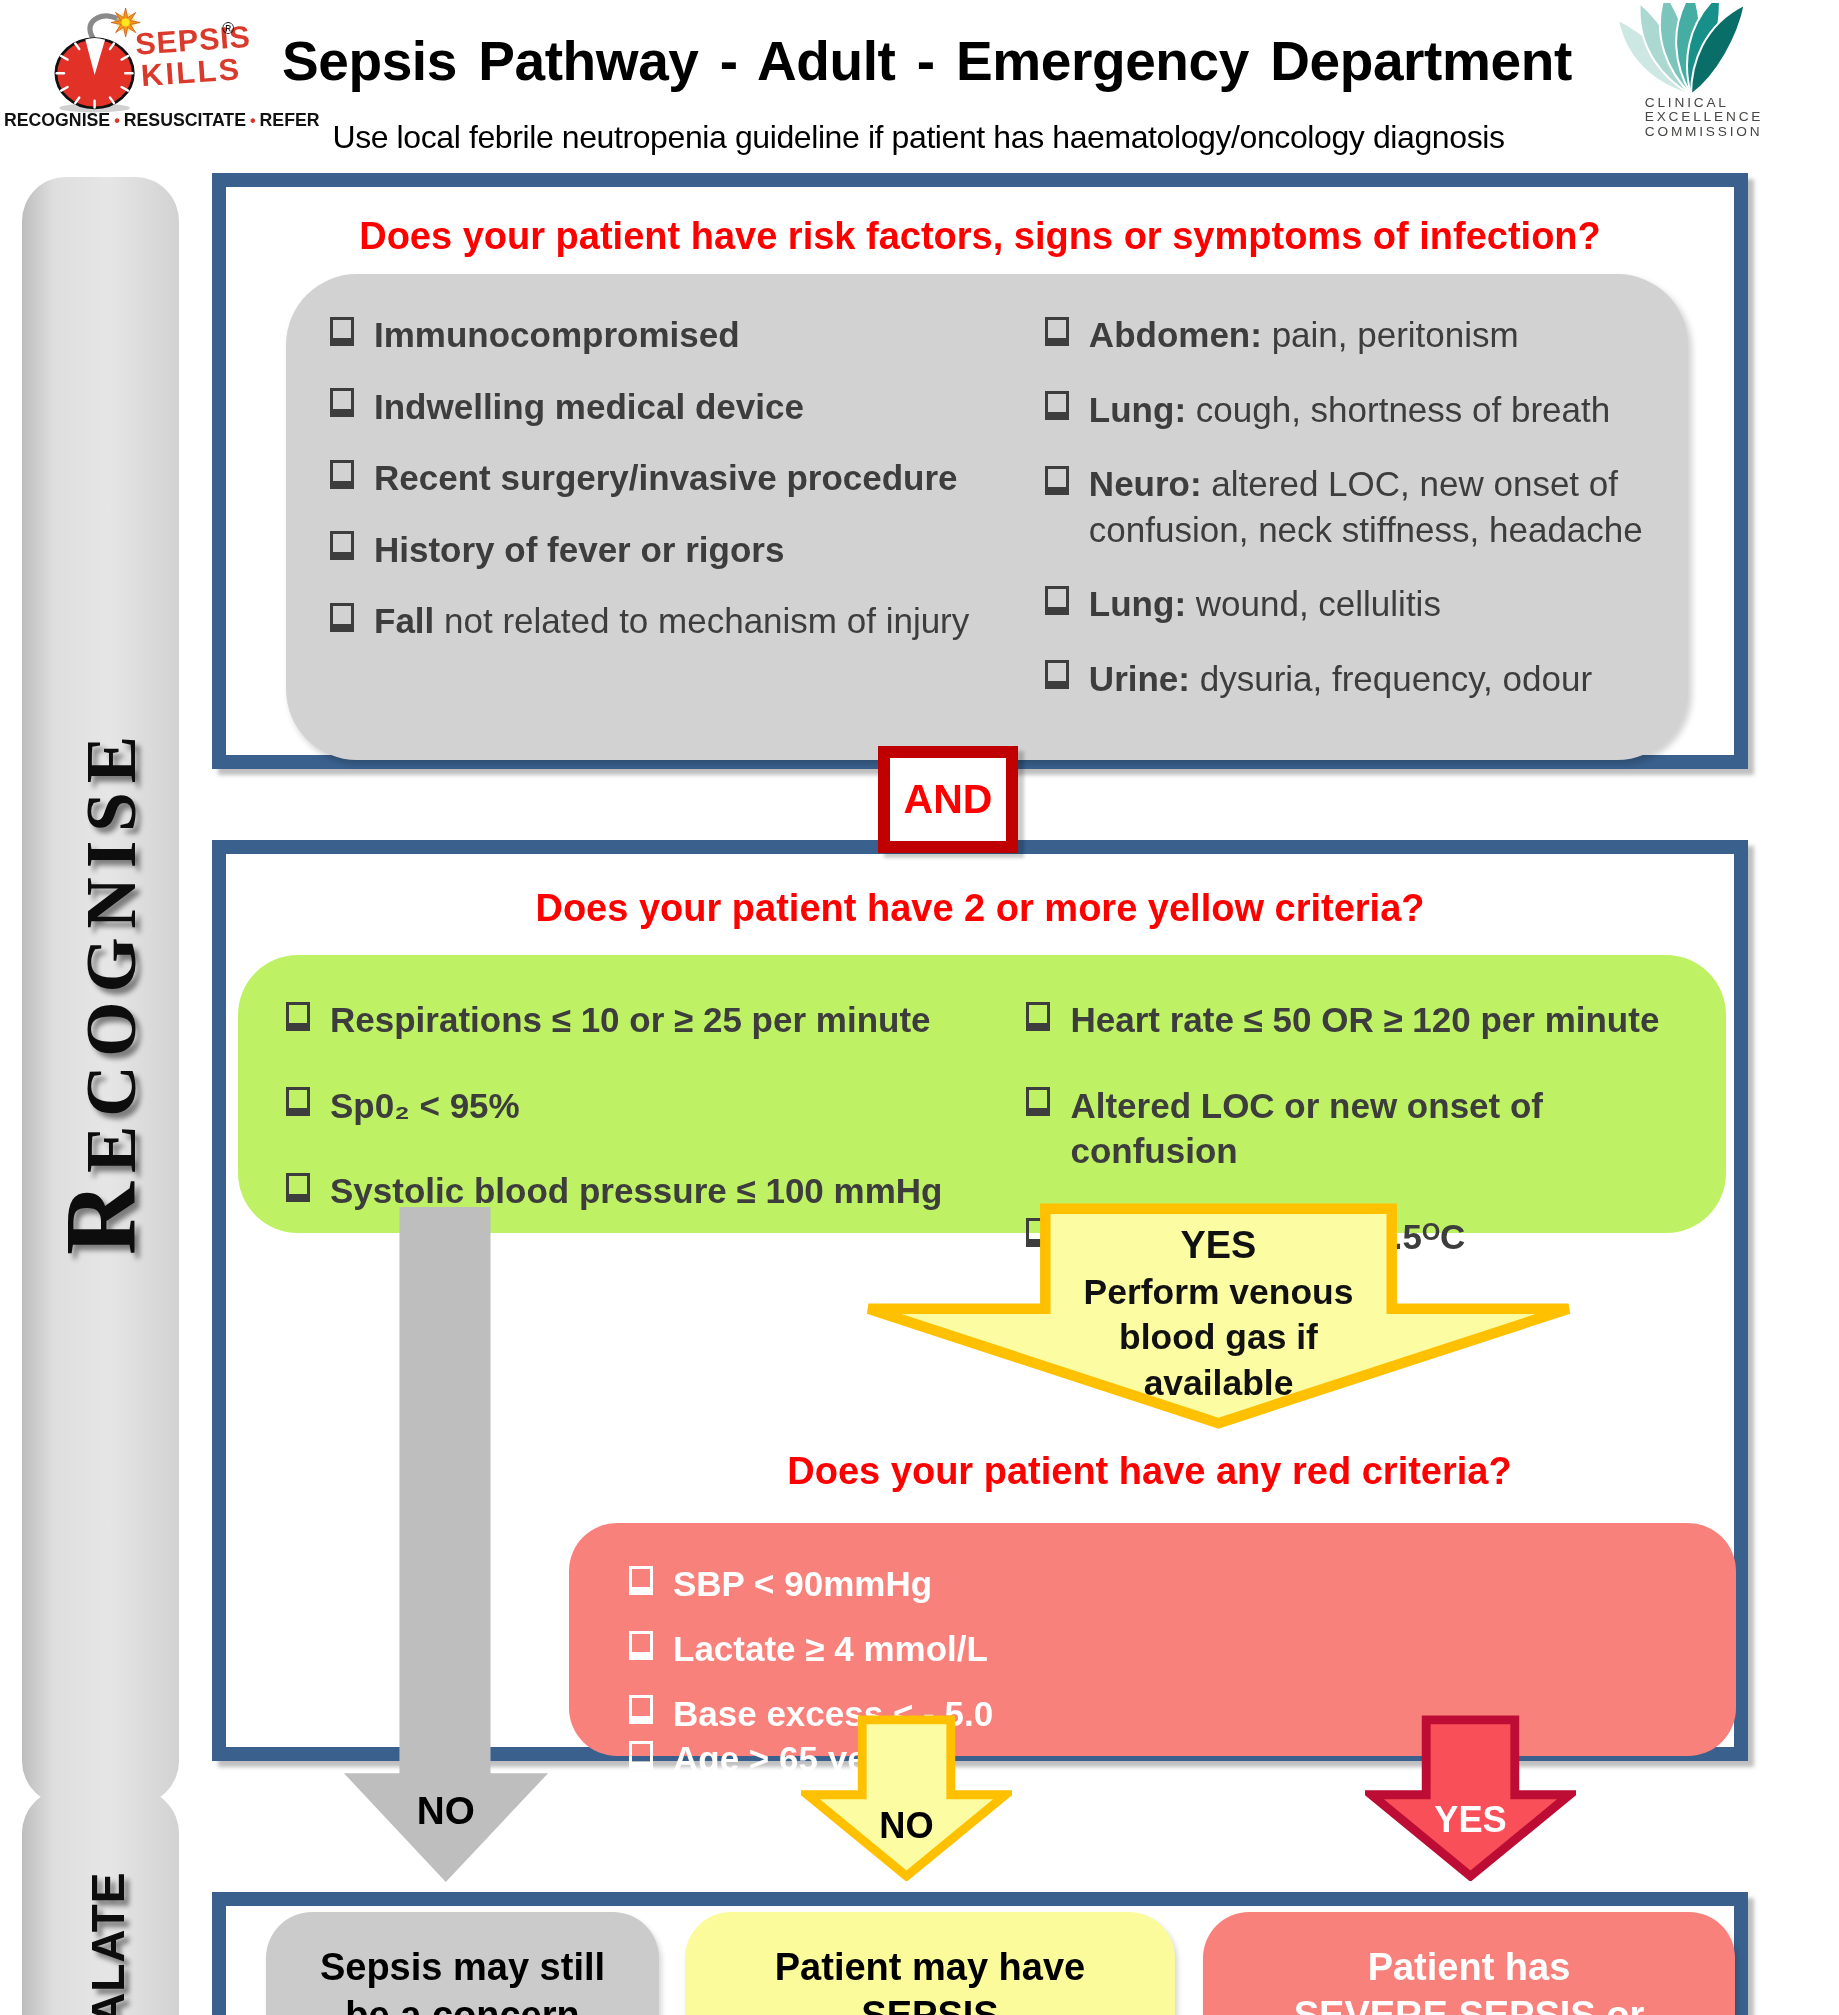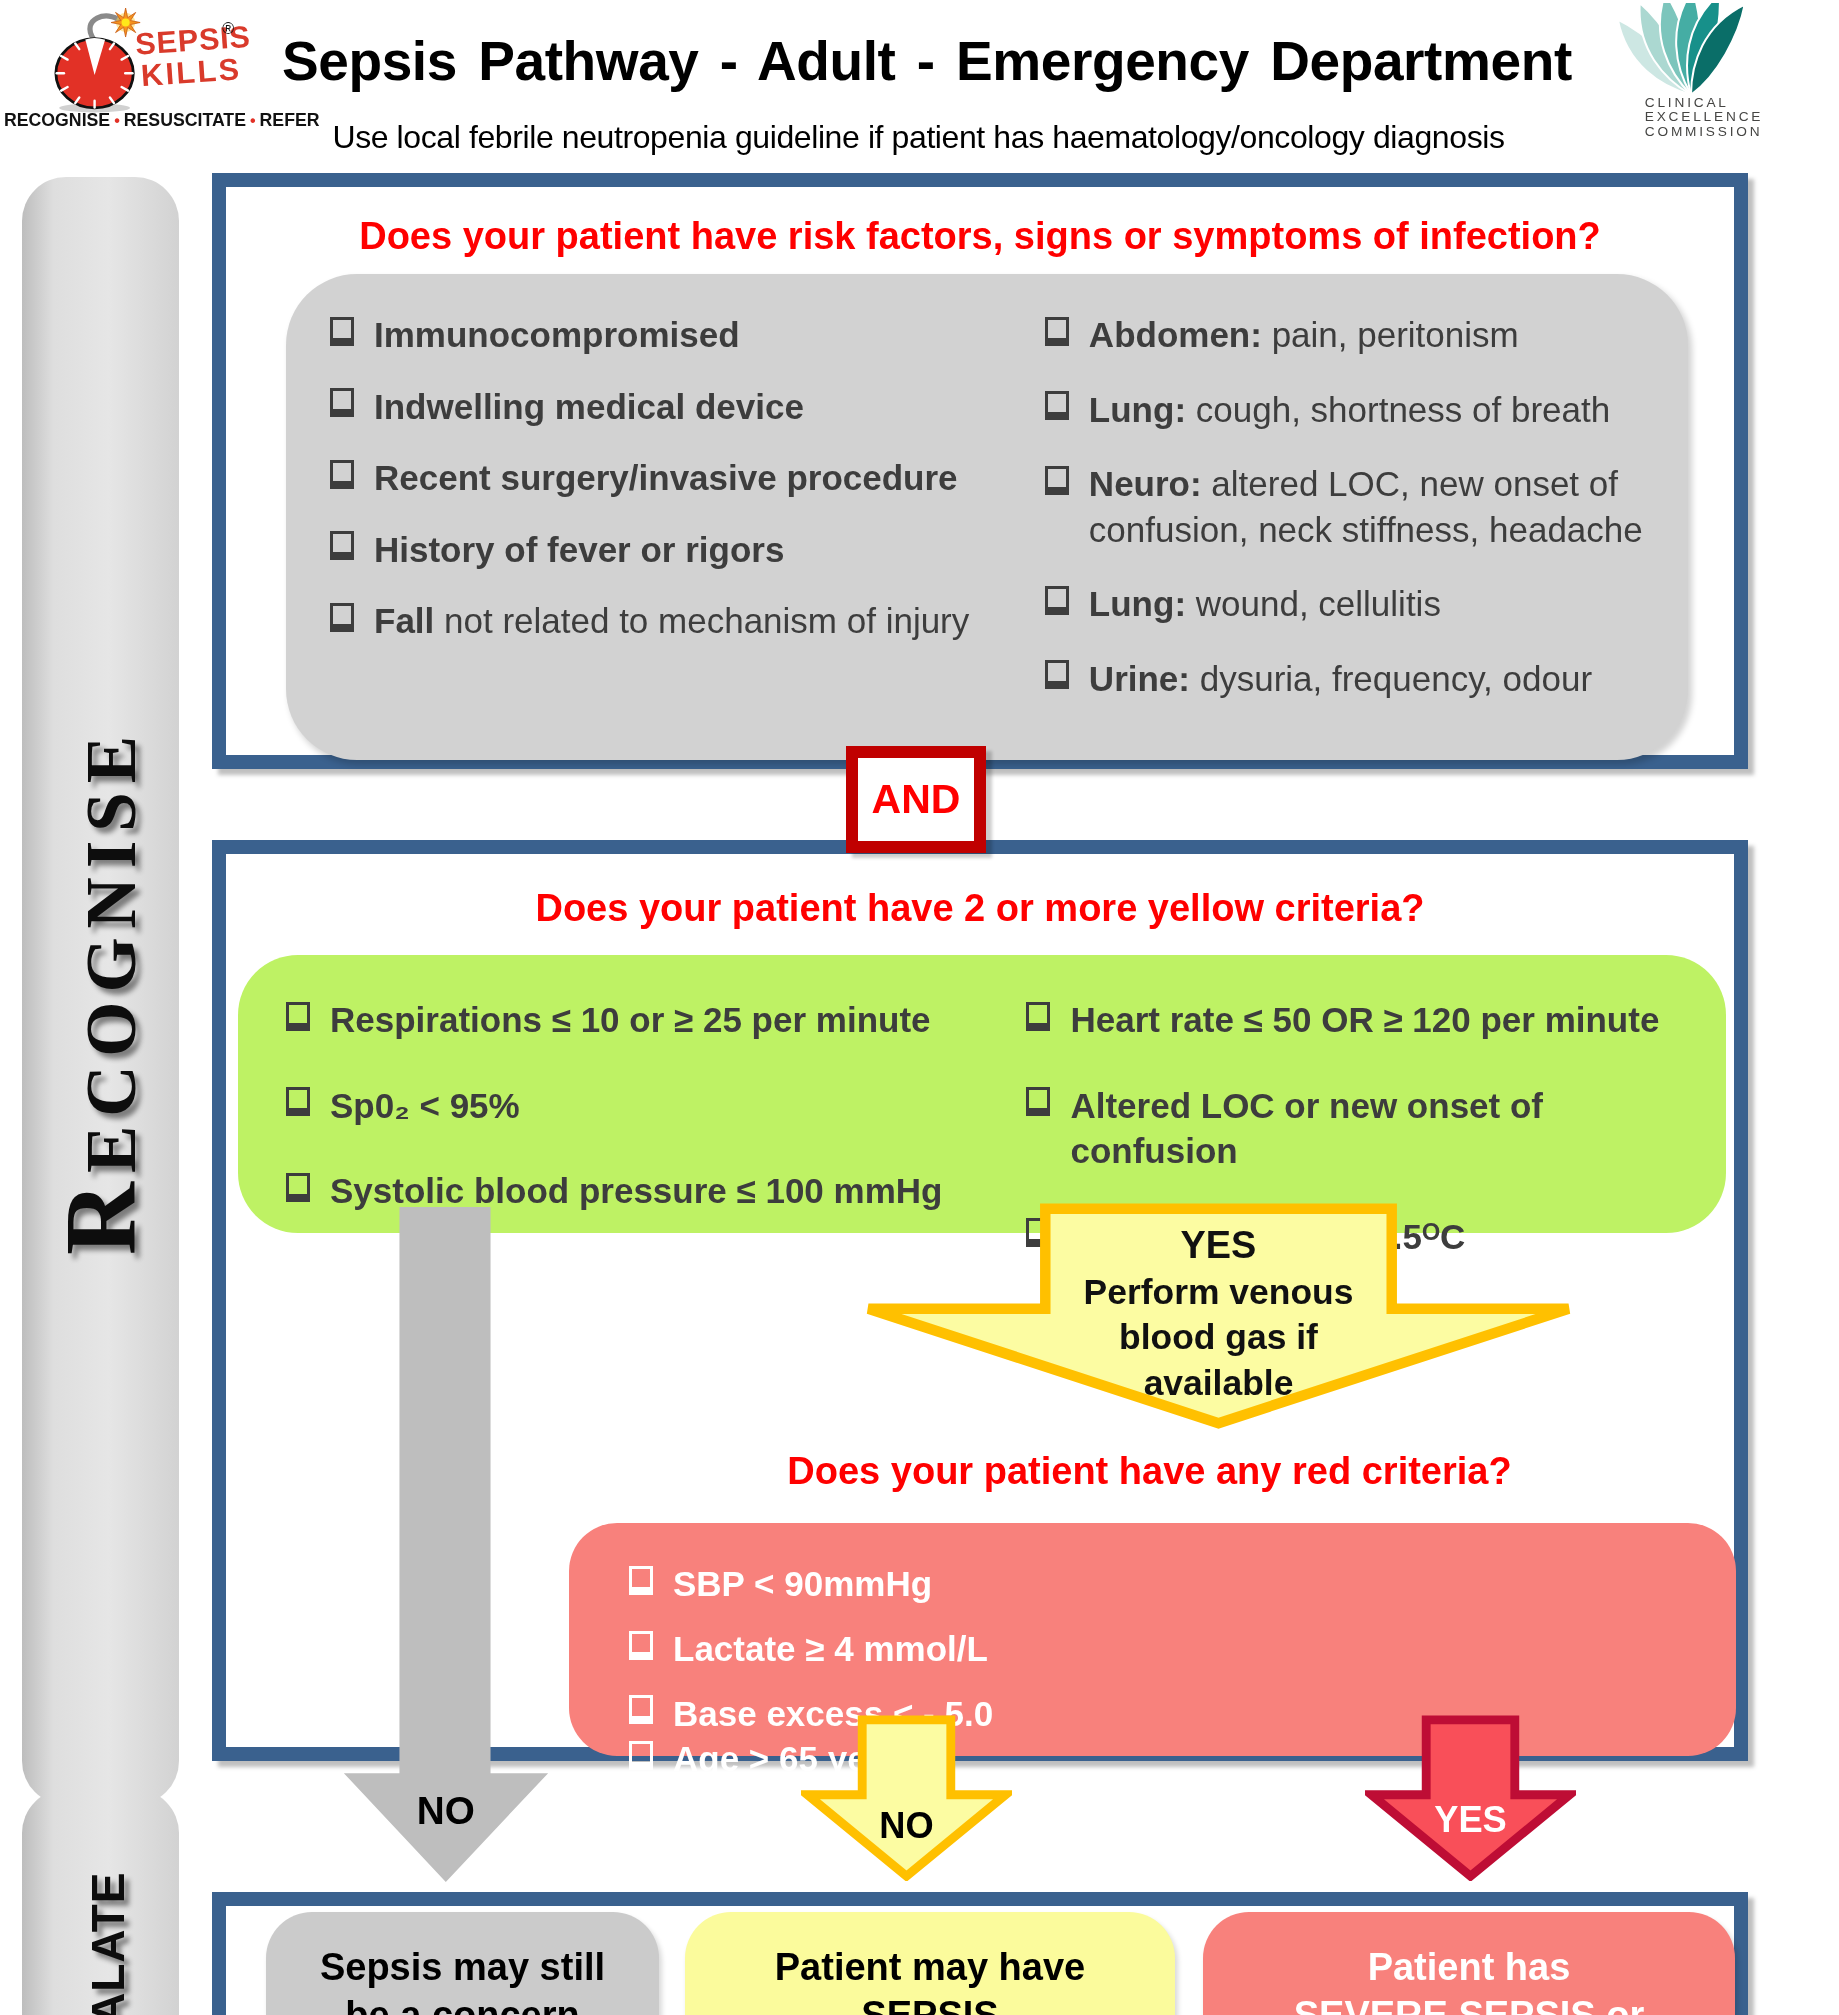--- a/index.html
+++ b/index.html
@@ -51,21 +51,21 @@
     color:#fff;flex-direction:column;}
   .col{display:flex;flex-direction:column;}
   .chk-row{display:flex;gap:20px;font-size:35px;line-height:1.3;color:#3D3D3D;font-weight:bold;}
   .redbox .chk-row{color:#fff;}
   .cbx{flex:0 0 auto;width:24px;height:29px;border:3.6px solid #3D3D3D;border-bottom-width:8px;
     margin-top:4.8px;background:transparent;}
   .cbx.white{border-color:#fff;}
   .reg{font-weight:normal;}
 
   
-  .and-box{position:absolute;left:846px;top:746px;width:140px;height:107px;background:#fff;
+  .and-box{position:absolute;left:878px;top:746px;width:140px;height:107px;background:#fff;
     border:12px solid #C00000;z-index:6;display:flex;align-items:center;justify-content:center;
     font-size:41px;font-weight:bold;color:#FF0000;box-shadow:5.6px 4.8px 3.2px rgba(0,0,0,0.2);}
 
   
   .flow{position:absolute;z-index:5;}
   svg text{font-family:"Liberation Sans","DejaVu Sans",sans-serif;}
 
   
   .outcome{position:absolute;top:6px;border-radius:46px;padding:32px 20px 16px 20px;
     box-shadow:2.4px 4px 5.6px rgba(0,0,0,0.15);}

